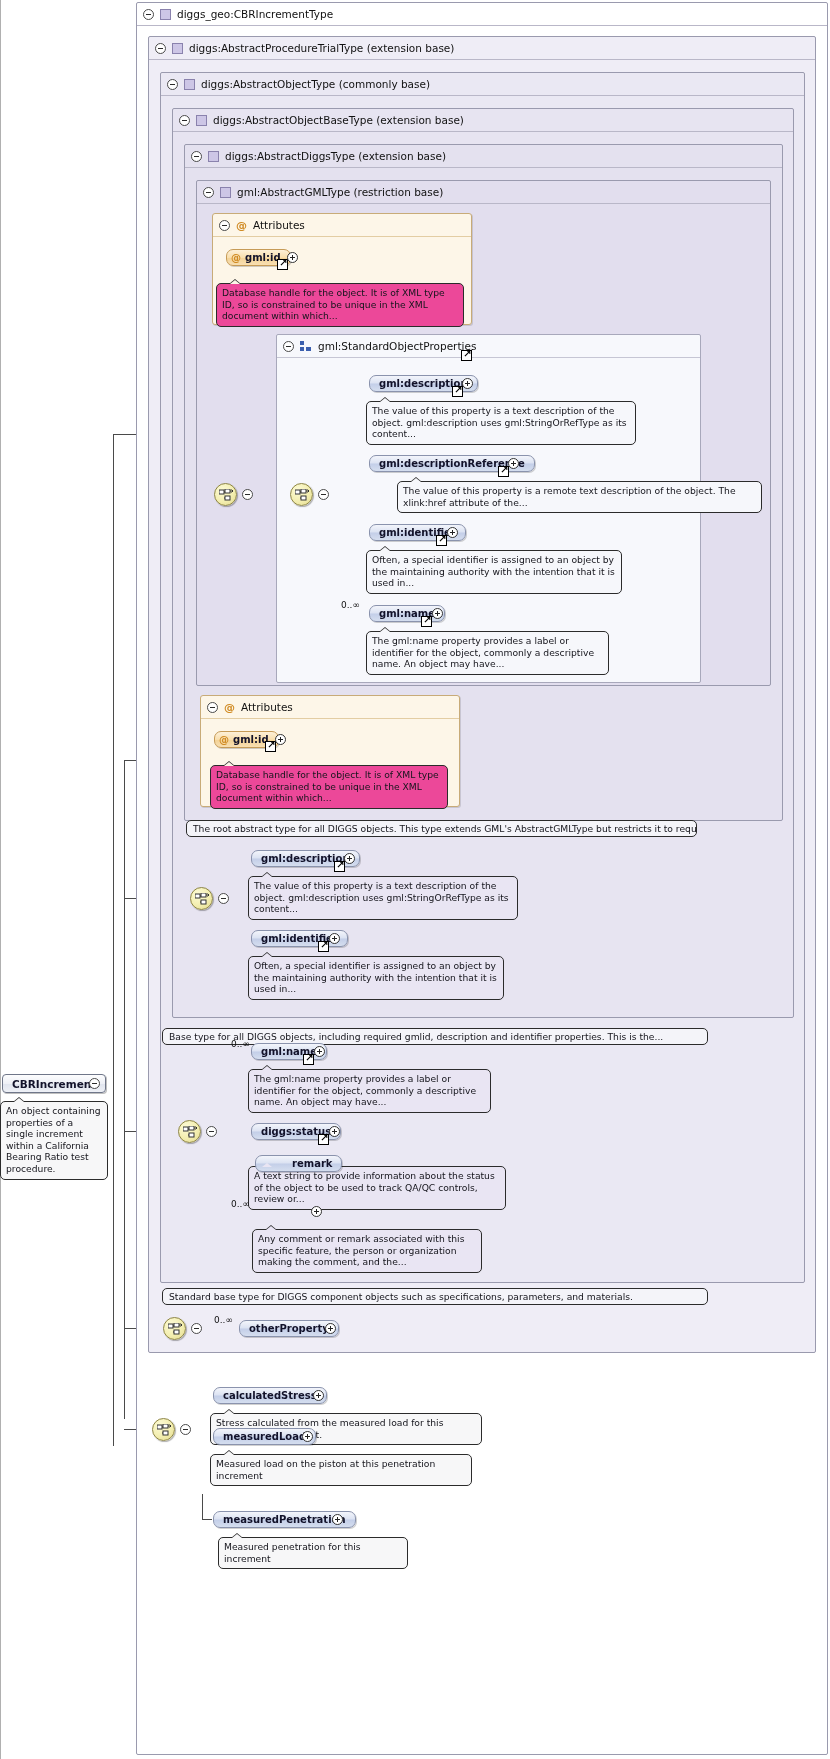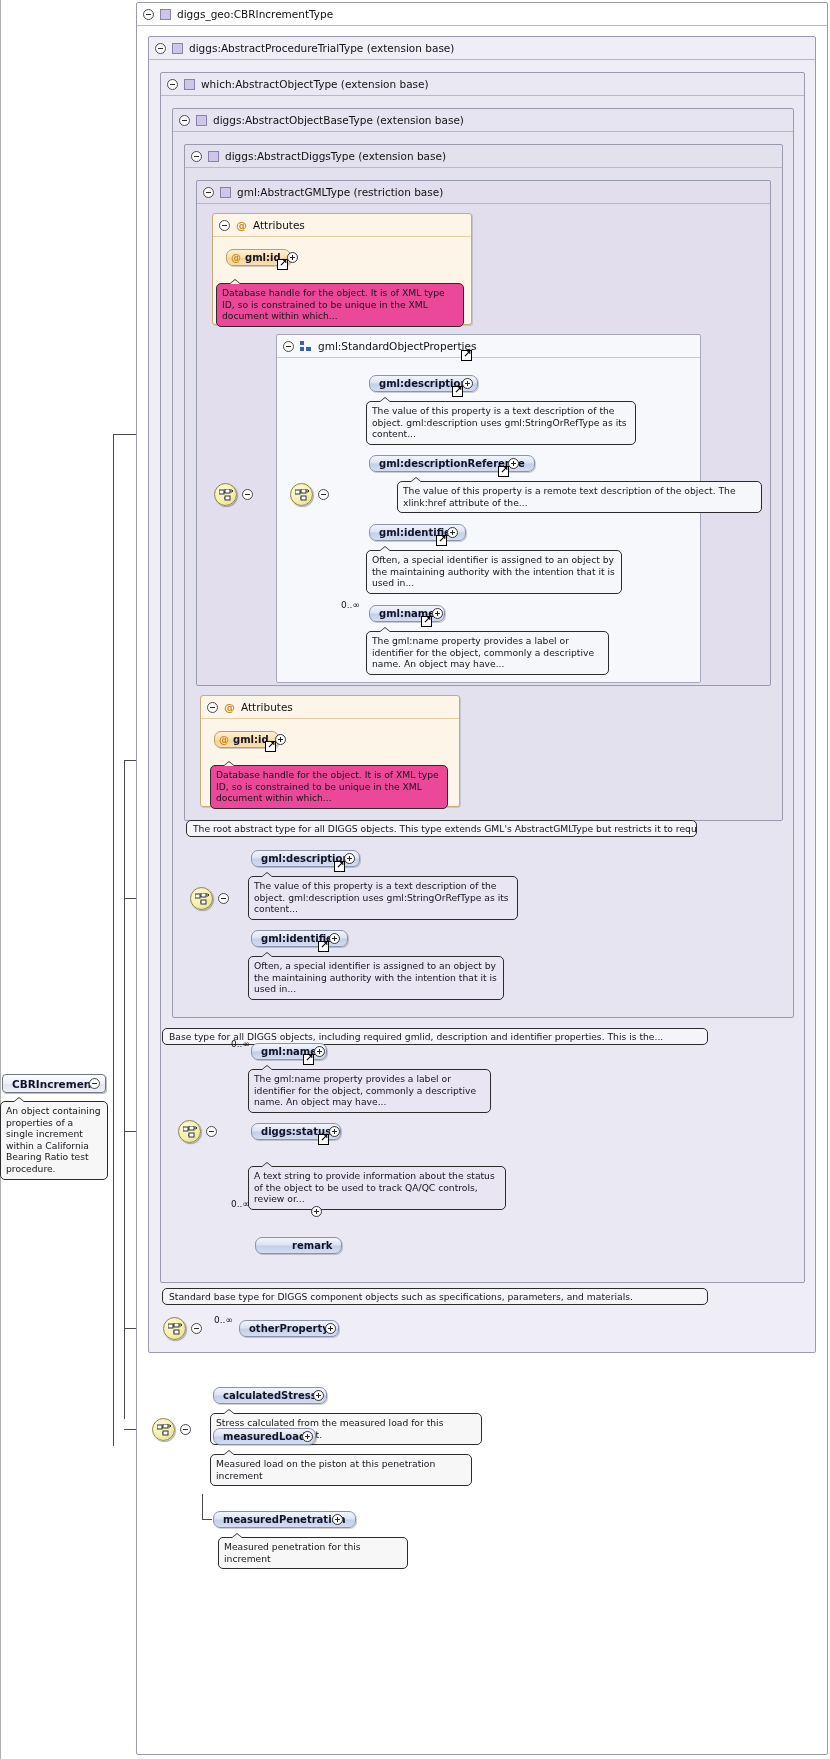--- a/index.html
+++ b/index.html
@@ -299,21 +299,21 @@
       <span class="minus"></span>
       <span class="typeglyph"></span>
       <span>diggs:AbstractProcedureTrialType (extension base)</span>
     </div>
   </div>
 
   <div class="typebox lvl2" style="left:160px; top:72px; width:645px; height:1211px;">
     <div class="tb-head">
       <span class="minus"></span>
       <span class="typeglyph"></span>
-      <span>which:AbstractObjectType (extension base)</span>
+      <span>diggs:AbstractObjectType (commonly base)</span>
     </div>
   </div>
 
   <div class="typebox lvl3" style="left:172px; top:108px; width:622px; height:910px;">
     <div class="tb-head">
       <span class="minus"></span>
       <span class="typeglyph"></span>
       <span>diggs:AbstractObjectBaseType (extension base)</span>
     </div>
   </div>
@@ -477,24 +477,25 @@
   <div class="note viol" style="left:248px; top:1069px; width:243px;">The gml:name property provides a label or identifier for the object, commonly a descriptive name. An object may have...</div>
 
   <div class="pill elem" style="left:251px; top:1123px;">
     <span>diggs:status</span>
   </div>
   <div class="extlink" style="left:318px; top:1134px;"></div>
   <div class="pplus" style="left:329px; top:1126px;"></div>
   <div class="note viol" style="left:248px; top:1149px; width:258px;margin-top:17px;">A text string to provide information about the status of the object to be used to track QA/QC controls, review or...</div>
 
   <div class="occurs" style="left:231px; top:1199px;">0..∞</div>
-  <div class="pill elem" style="left:255px; top:1237px;padding-left:36px;">
+  <div class="pill elem" style="left:255px; top:1155px;padding-left:36px;">
     <span>remark</span>
   </div>
   <div class="pplus" style="left:311px; top:1206px;"></div>
+  <div class="note viol" style="left:252px; top:1229px; width:230px;">Any comment or remark associated with this specific feature, the person or organization making the comment, and the...</div>
 
   <div class="banner" style="left:162px; top:1288px; width:546px;">Standard base type for DIGGS component objects such as specifications, parameters, and materials.</div>
 
   <div class="seqnode" style="left:163px; top:1317px;">
     <svg width="15" height="13" viewBox="0 0 15 13">
       <rect x="0" y="1" width="5" height="4" fill="#fff" stroke="#333"></rect>
       <rect x="6" y="7" width="5" height="4" fill="#fff" stroke="#333"></rect>
       <rect x="6" y="0" width="5" height="4" fill="#fff" stroke="#333"></rect>
       <path d="M5 3 H6 M5 9 H6" stroke="#333"></path>
       <path d="M11 2 L14 2 M12.5 0.5 L14 2 L12.5 3.5" stroke="#333" fill="none"></path>

